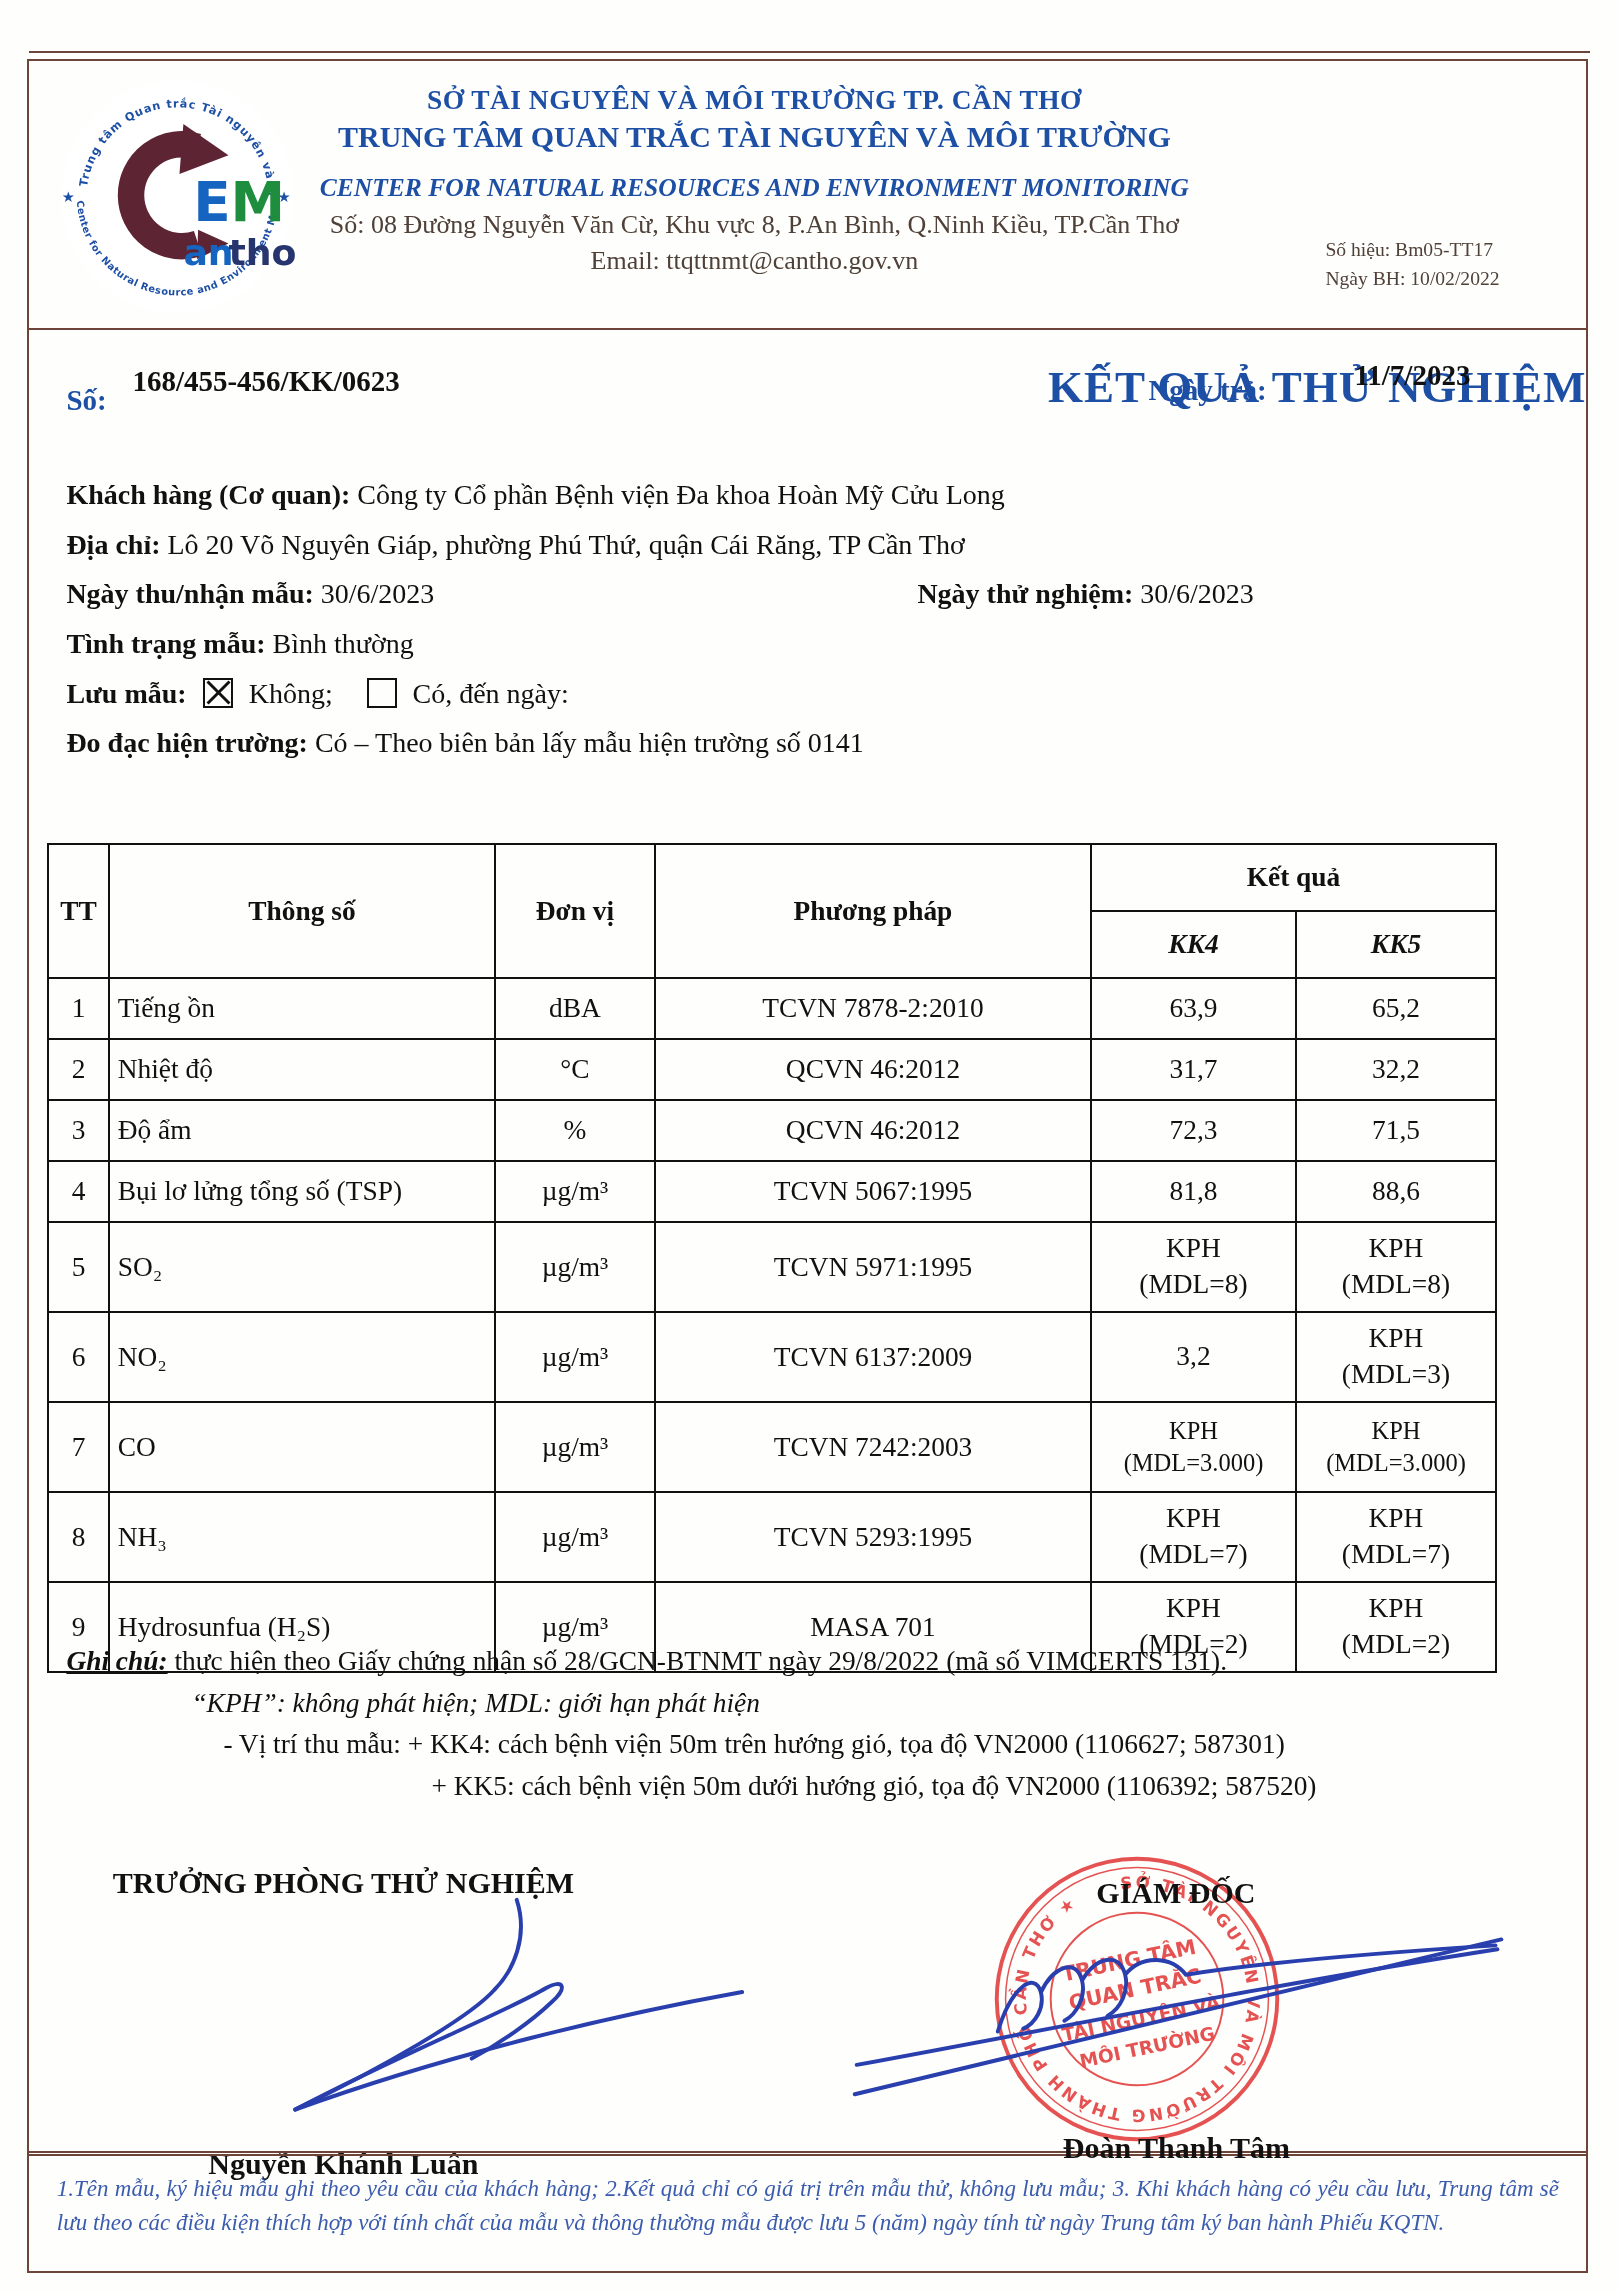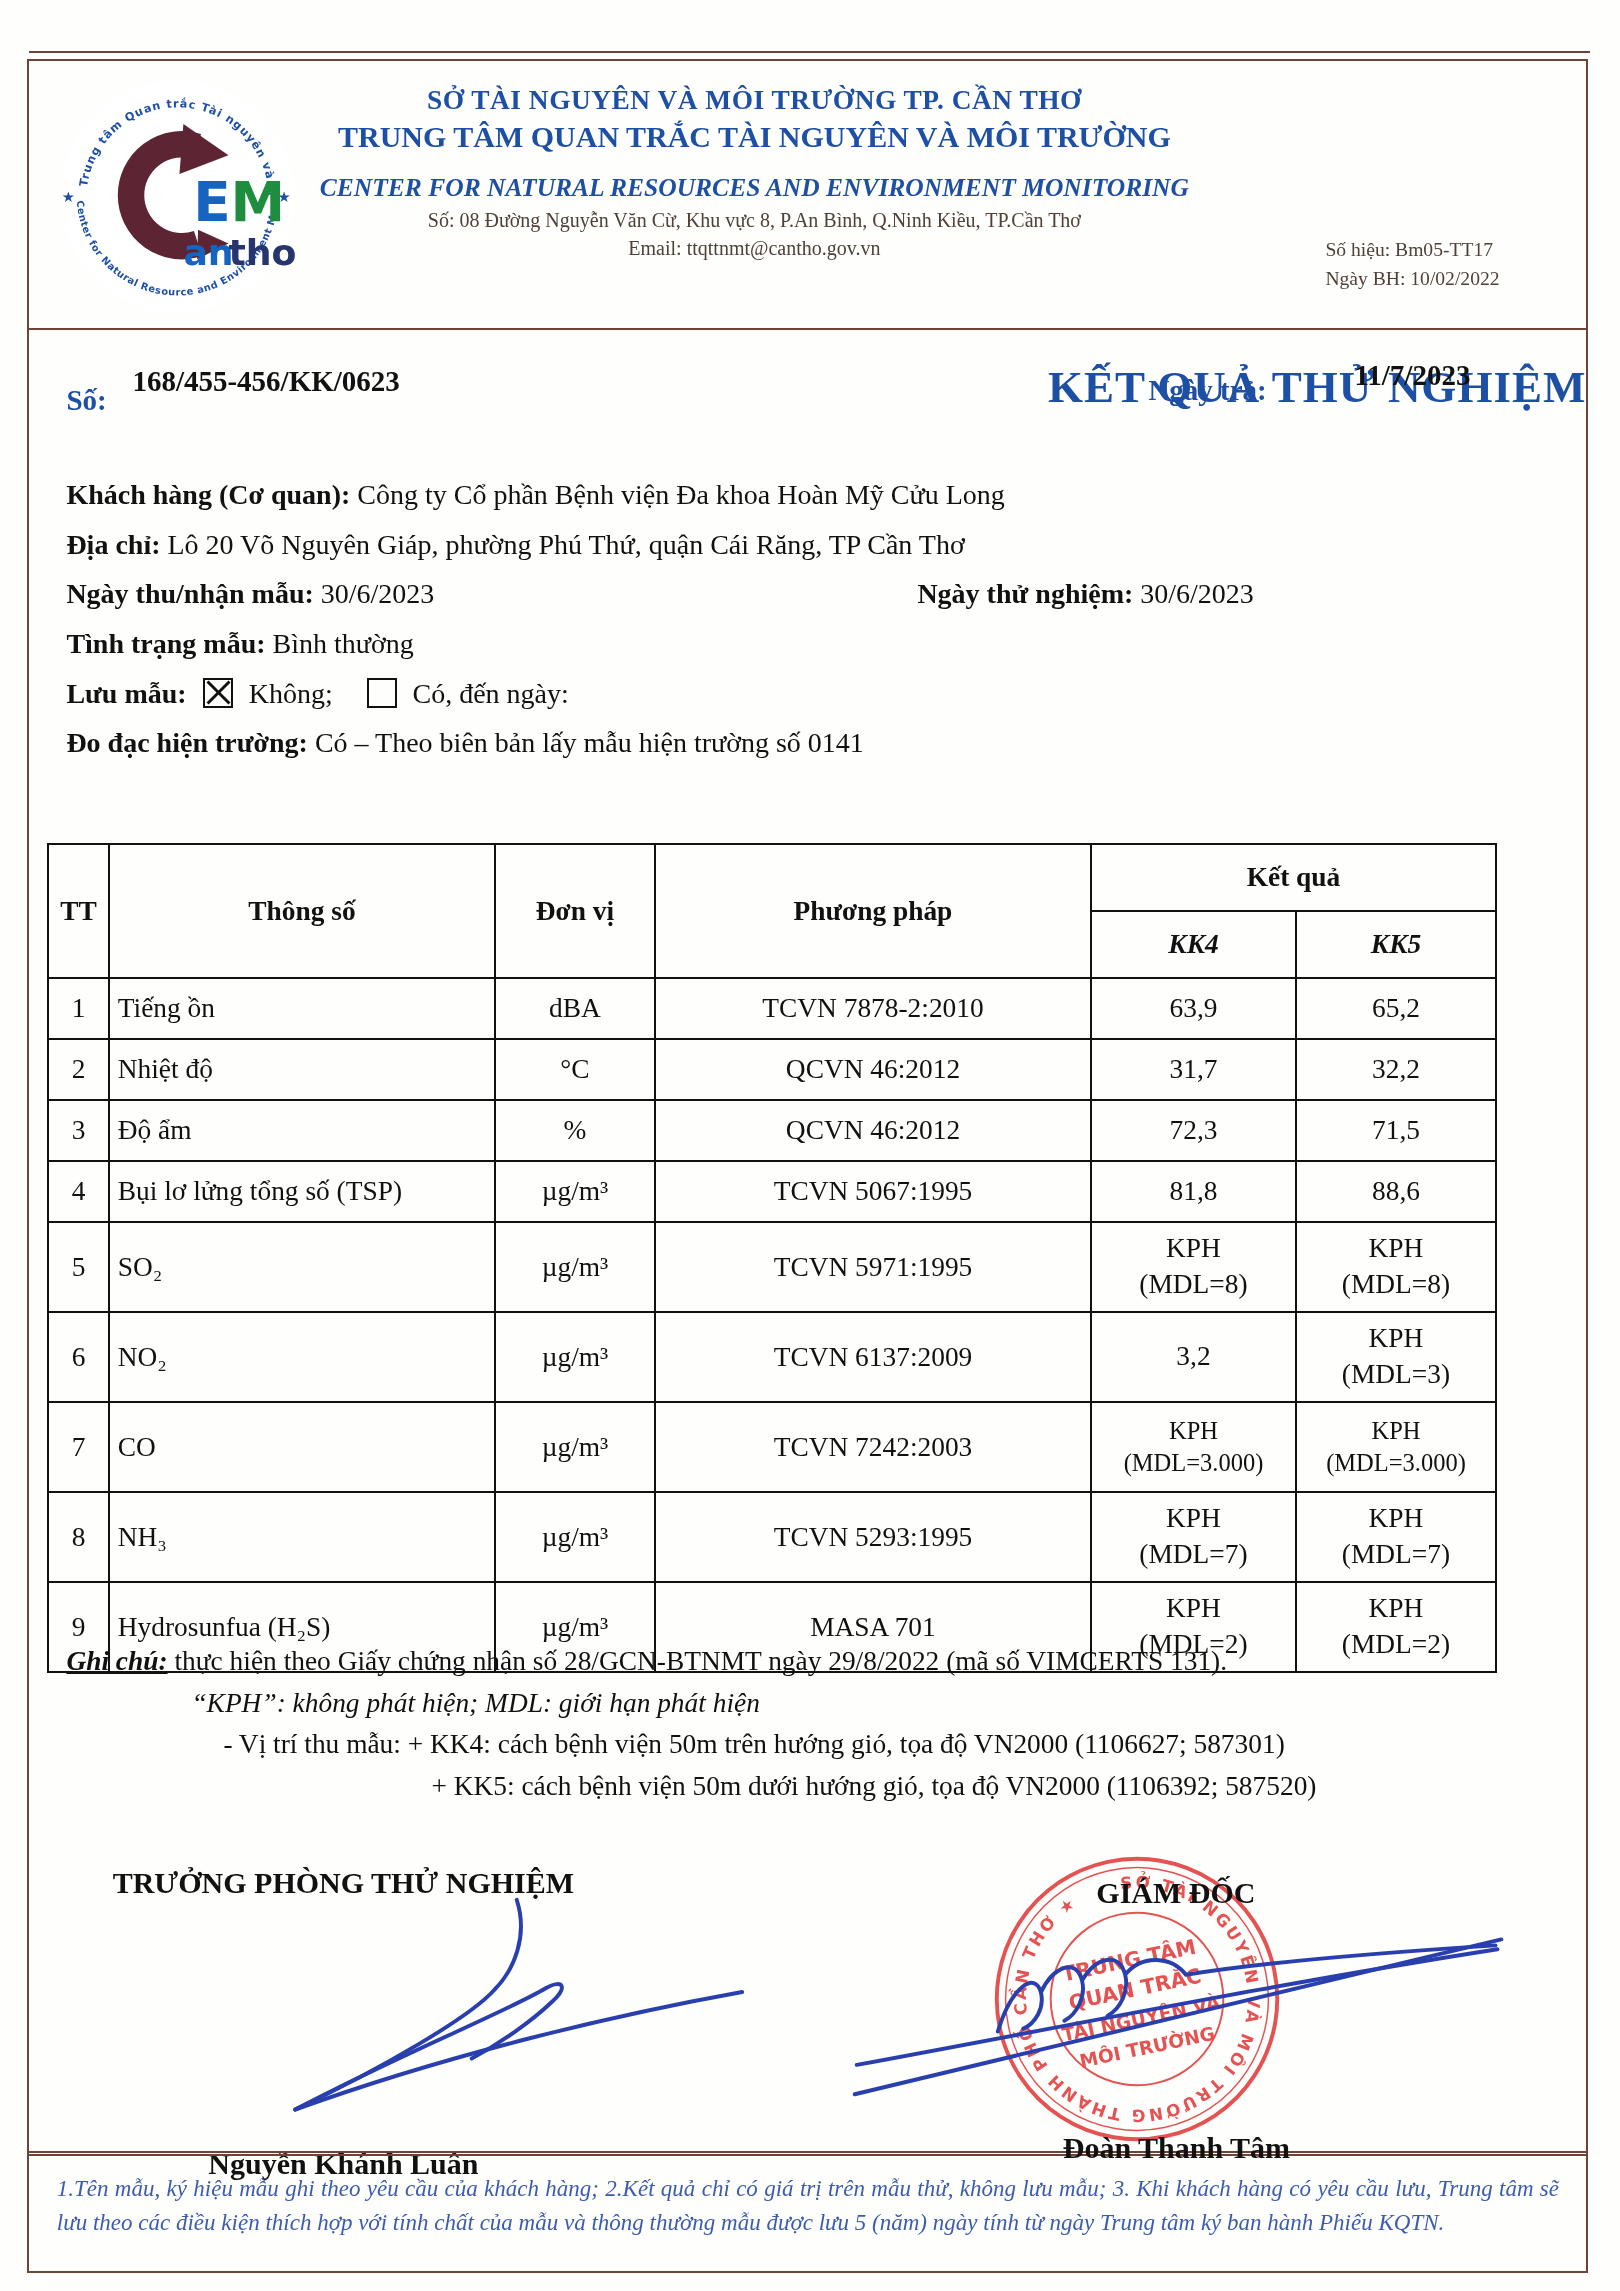--- a/index.html
+++ b/index.html
@@ -8,21 +8,21 @@
   .topline{position:absolute;left:29px;top:51px;width:1561px;border-top:2.9px solid #6e4338;}
   .frame{position:absolute;left:27.4px;top:59px;width:1557px;height:2210px;border:2.9px solid #6e4338;}
 
   
   .header{position:absolute;top:0;left:0;right:0;height:267px;border-bottom:2px solid #6e4338;}
   .logo{position:absolute;left:24.5px;top:11.8px;}
   .org{position:absolute;left:289px;top:21.6px;width:872px;text-align:center;line-height:1.28;}
   .org .parent{font-size:27.4px;font-weight:600;color:#1d4fa5;letter-spacing:0.5px;}
   .org .name{font-size:30px;font-weight:bold;color:#1d4fa5;}
   .org .name-en{font-size:25.5px;font-weight:bold;font-style:italic;color:#1d4fa5;margin-top:16px;}
-  .org .addr,.org .phone,.org .email{font-size:20px;color:#4f4038;margin-top:2.9px;}
+  .org .addr,.org .phone,.org .email{font-size:26px;color:#4f4038;margin-top:2.9px;}
   .docmeta{position:absolute;left:1296px;top:174px;width:255px;font-size:19.6px;color:#4f4038;line-height:1.5;}
 
   
   .titlebar{position:absolute;top:282px;left:0;right:0;height:113px;}
   .docno-label{position:absolute;left:37px;top:41px;font-size:29px;font-weight:bold;color:#1d4fa5;}
   .docno-value{position:absolute;left:103px;top:21.6px;font-size:29px;font-weight:bold;color:#111;}
   .doc-title{position:absolute;left:0;right:0;top:17.6px;text-align:right;font-size:45px;font-weight:bold;color:#1d4fa5;letter-spacing:1px;}
   .return-label{position:absolute;left:1119px;top:31px;font-size:29px;font-weight:bold;color:#1d4fa5;}
   .return-value{position:absolute;left:1325px;top:15.7px;font-size:29px;font-weight:bold;color:#111;}
 

